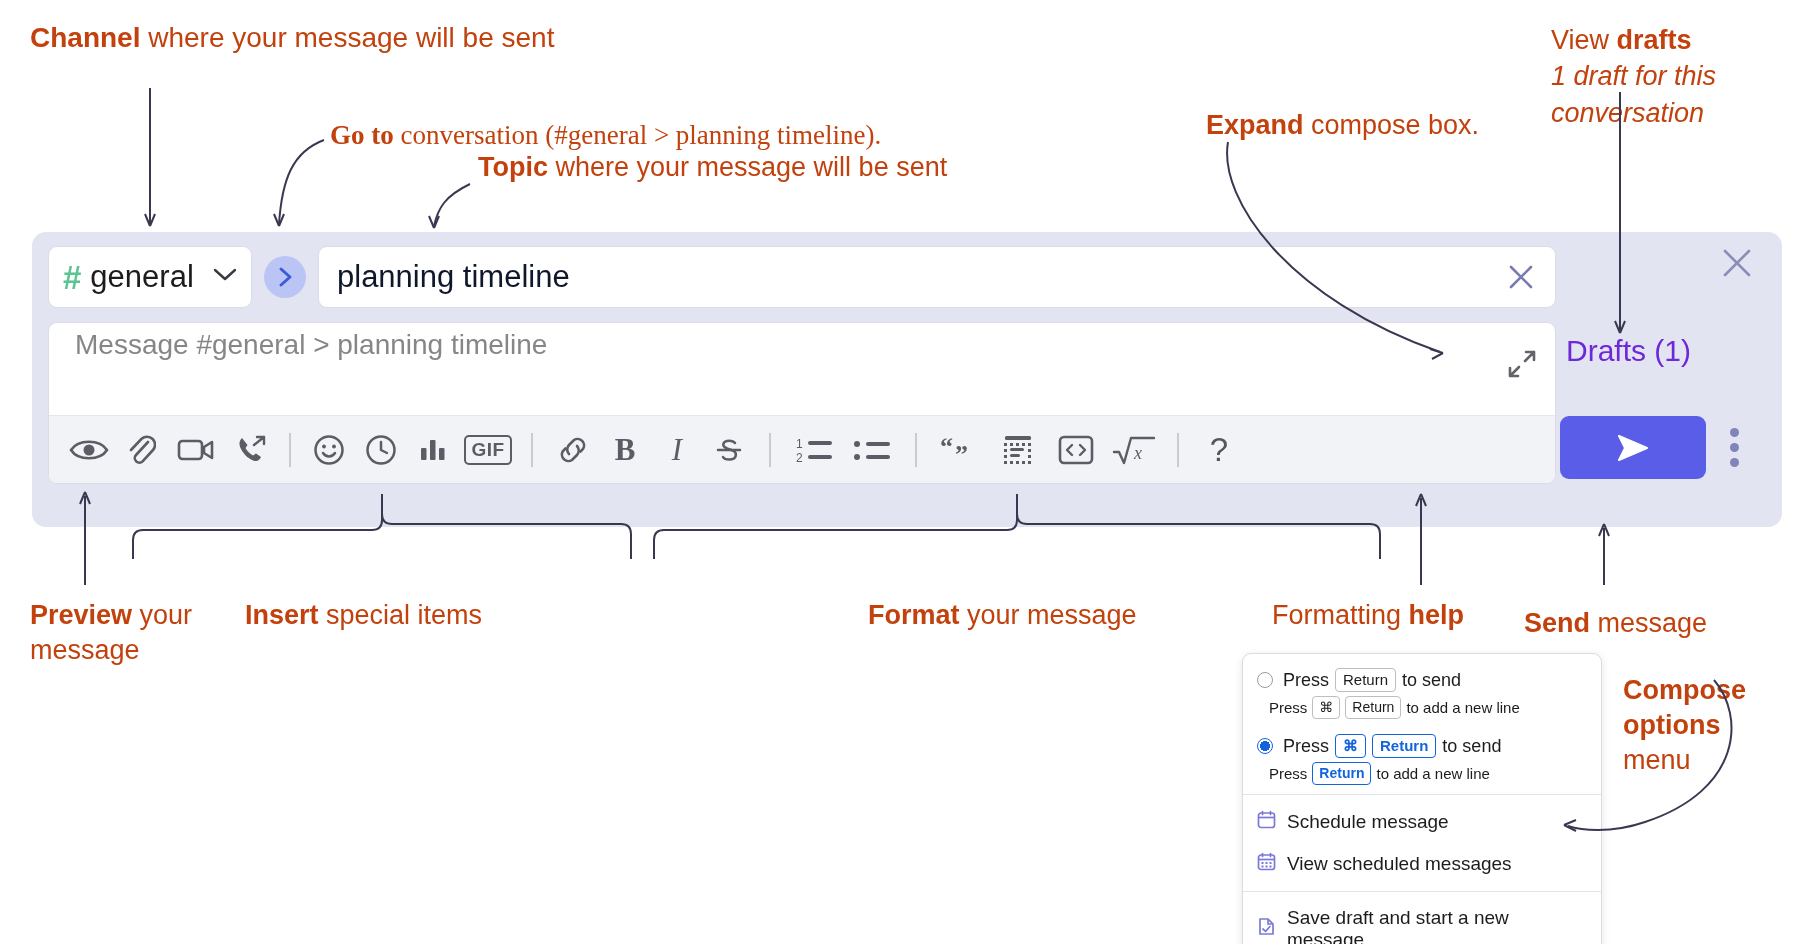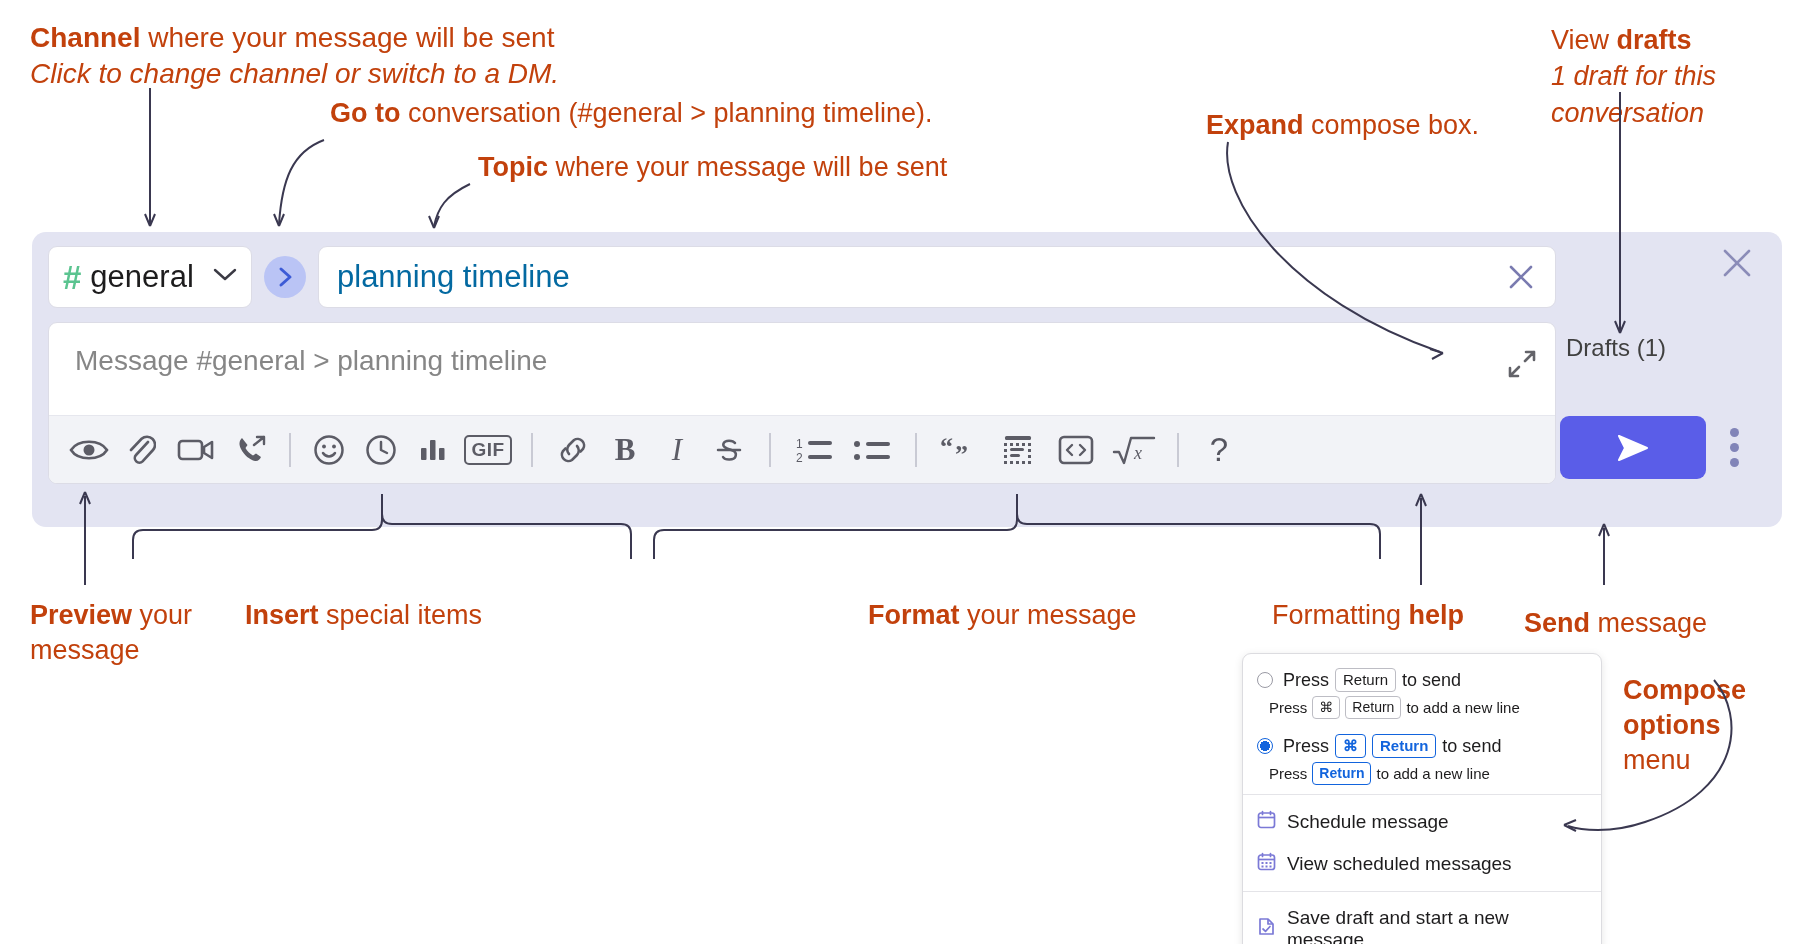--- a/index.html
+++ b/index.html
@@ -8,21 +8,21 @@
     font-family:"Liberation Sans", sans-serif;
     color:#2f2c43;overflow:hidden;
   }
   .abs{position:absolute;}
 
   
   .anno{position:absolute;color:#c2410c;line-height:1.30;white-space:nowrap;}
   .anno b{font-weight:bold;}
   .anno i{font-style:italic;}
   .a-chan   {left:30px; top:20px;  font-size:28px;}
-  .a-goto   {left:330px;top:96px; font-size:27px;}
+  .a-goto   {left:330px;top:118px; font-size:27px;font-family:Liberation Serif, serif;}
   .a-topic  {left:478px;top:150px; font-size:27px;}
   .a-expand {left:1206px;top:108px;font-size:27px;}
   .a-drafts {left:1551px;top:22px; font-size:27px;white-space:normal;width:250px;line-height:1.35;}
   .a-preview{left:30px; top:598px; font-size:27px;white-space:normal;width:220px;line-height:1.30;}
   .a-insert {left:245px;top:598px; font-size:27px;}
   .a-format {left:868px;top:598px; font-size:27px;}
   .a-help   {left:1272px;top:598px;font-size:27px;}
   .a-send   {left:1524px;top:598px;font-size:27px;margin-top:8px;}
   .a-compose{left:1623px;top:673px;font-size:27px;white-space:normal;width:170px;line-height:1.30;}
 
@@ -45,49 +45,49 @@
   #chevron-down-icon{margin-left:auto;color:#3b3a44;}
   #goto-btn{
     width:42px;height:42px;border-radius:50%;background:#bac4f5;margin:0 12px;
     display:flex;align-items:center;justify-content:center;cursor:pointer;flex:none;
   }
   #goto-btn svg{display:block;}
   #topic-field{
     flex:1;height:62px;background:#fff;border:1px solid #dcdce6;border-radius:9px;
     display:flex;align-items:center;padding:0 12px 0 18px;box-sizing:border-box;
   }
-  #topic-value{font-size:31px;color:#0369a1;flex:1;}
+  #topic-value{font-size:31px;color:#0f172a;flex:1;}
   #topic-clear{width:44px;height:44px;display:flex;align-items:center;justify-content:center;cursor:pointer;}
 
   
   #message-box{
     margin-top:14px;background:#fff;border:1px solid #dcdce6;border-radius:9px;overflow:hidden;
   }
   #message-input-area{height:92px;position:relative;display:flex;align-items:flex-start;}
-  #message-placeholder{font-size:28px;color:#868686;padding:22px 0 0 26px;}
+  #message-placeholder{font-size:28px;color:#868686;padding:6px 0 0 26px;}
   #expand-btn{position:absolute;right:18px;top:26px;cursor:pointer;}
 
   #toolbar{
     height:68px;background:#f2f3f7;border-top:1px solid #e6e7ee;
     display:flex;align-items:center;padding:11px 14px;box-sizing:border-box;gap:0;
   }
   .tb{width:52px;height:52px;display:flex;align-items:center;justify-content:center;cursor:pointer;color:#5c5c66;}
   .tb.wide{width:58px;}
   .tb-sep{width:2px;height:34px;background:#c9cad4;margin:0 12px;flex:none;}
   .tb-sep.s2{margin:0 14px;}
   .tb-txt{font-size:30px;color:#5c5c66;line-height:1;}
   .tb-bold{font-weight:bold;font-size:31px;font-family:"Liberation Serif",serif;}
   .tb-ital{font-style:italic;font-size:31px;font-family:"Liberation Serif",serif;}
   #gif-icon{border:2.5px solid #5c5c66;border-radius:5px;padding:2px 5px;font-size:19px;font-weight:bold;letter-spacing:.5px;}
   #help-icon{font-size:33px;color:#55555f;}
 
   
   #right-col{position:absolute;right:22px;top:14px;width:200px;}
   #close-panel{position:absolute;right:6px;top:0px;cursor:pointer;}
-  #drafts-link{position:absolute;left:6px;top:88px;font-size:24px;color:#404040;cursor:pointer;white-space:nowrap;}
+  #drafts-link{position:absolute;left:6px;top:88px;font-size:30px;color:#6d28d9;cursor:pointer;white-space:nowrap;}
   #send-row{position:absolute;left:0px;top:170px;display:flex;align-items:center;gap:20px;}
   #send-button{
     width:146px;height:63px;background:#5a5de8;border-radius:9px;
     display:flex;align-items:center;justify-content:center;cursor:pointer;
   }
   #compose-options-btn{display:flex;flex-direction:column;gap:6px;cursor:pointer;padding:4px;}
   #compose-options-btn span{width:9px;height:9px;border-radius:50%;background:#8184b8;display:block;}
 
   
   #compose-menu{
@@ -109,21 +109,20 @@
   .menu-item svg{flex:none;}
 
   
   #overlay{position:absolute;left:0;top:0;width:1814px;height:944px;pointer-events:none;}
 </style>
 </head>
 <body>
 
 <div class="anno a-chan">
   <div><b>Channel</b><span> where your message will be sent</span></div>
-  <div><i>Click to change channel or switch to a DM.</i></div>
 </div>
 
 <div class="anno a-goto">
   <b>Go to</b><span> conversation (#general &gt; planning timeline).</span>
 </div>
 
 <div class="anno a-topic">
   <b>Topic</b><span> where your message will be sent</span>
 </div>
 

